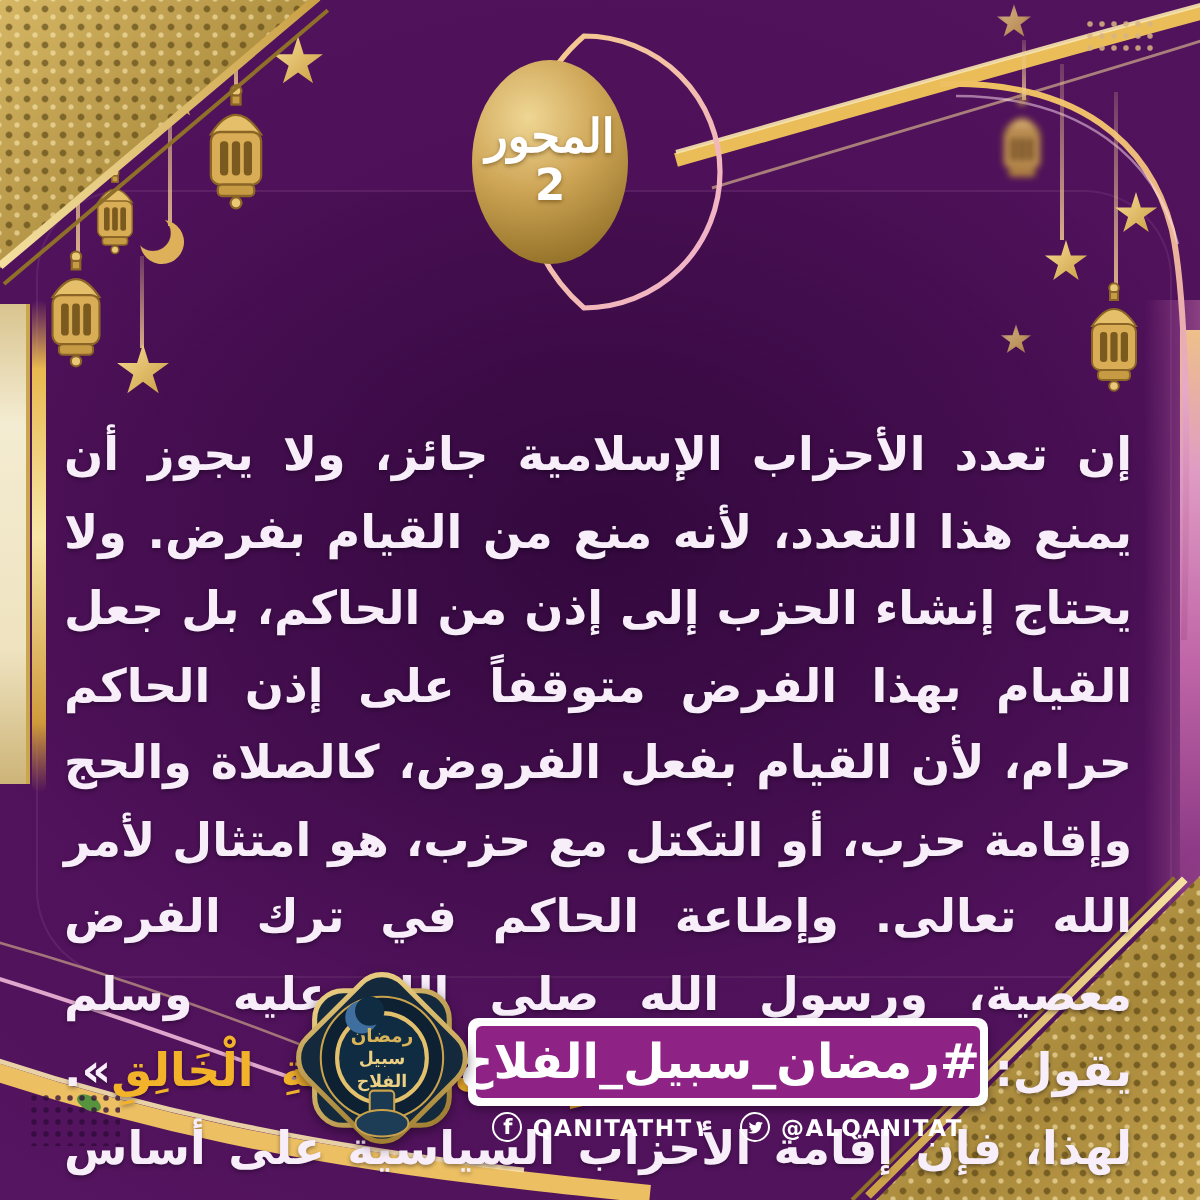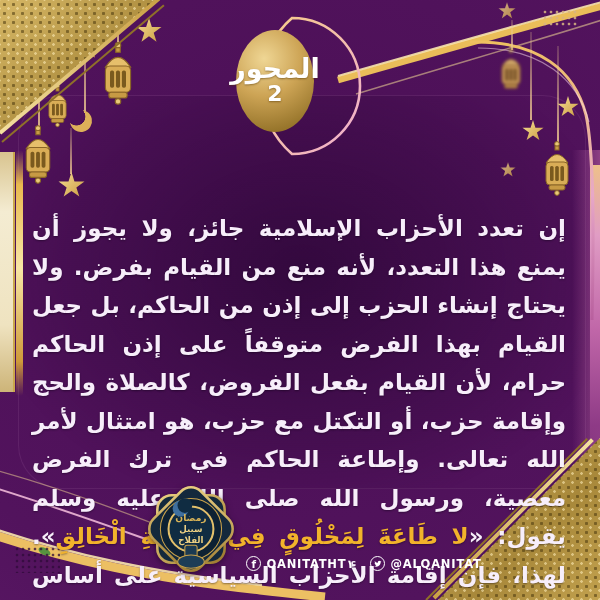--- a/index.html
+++ b/index.html
@@ -51,21 +51,21 @@
   .mini-crescent{width:22px;height:22px;border-radius:50%;
     background:radial-gradient(circle at 34% 26%, rgba(0,0,0,0) 0 8.6px, #ddb059 9.2px);
     transform:rotate(-12deg);}
   .leaf{width:13px;height:7px;border-radius:50%;background:#57923f;transform:rotate(28deg);}
 
   
   .badge-circle{left:236px;top:30px;width:78px;height:102px;border-radius:50%;
     background:radial-gradient(circle at 36% 28%,#efd694,#cda455 42%,#97752b 82%,#7c5c1d);
     display:flex;flex-direction:column;align-items:center;justify-content:center;
     color:#fff;font-weight:bold;text-shadow:0 1px 2px rgba(80,50,0,.5);z-index:6;}
-  .badge-title{font-size:27px;line-height:26px;}
+  .badge-title{font-size:23px;line-height:26px;font-family:Liberation Serif, serif;}
   .badge-num{font-size:22px;line-height:24px;}
 
   
   .article{left:32px;right:34px;top:209px;direction:rtl;text-align:justify;
     color:var(--text,#f7eefa);font-weight:bold;font-size:23px;line-height:38.5px;
     text-shadow:0 1px 2px rgba(10,0,15,.4);z-index:5;}
   .article .q{color:var(--quote-gold,#f2b32b);}
 
   
   .hash-outer{left:234px;top:509px;width:260px;height:44px;background:#fff;border-radius:5px;
@@ -244,20 +244,23 @@
     <circle cx="48" cy="50" r="22" fill="#102c42" stroke="#e3c06b" stroke-width="2"></circle>
     <circle cx="38" cy="30" r="8" fill="#3f6f9e"></circle>
     <circle cx="42" cy="27" r="7.2" fill="#102c42"></circle>
     <text x="48" y="42" font-size="9" font-weight="bold" fill="#d9b458" text-anchor="middle">رمضان</text>
     <text x="48" y="53" font-size="8.5" font-weight="bold" fill="#ecd083" text-anchor="middle">سبيل</text>
     <text x="48" y="64" font-size="8.5" font-weight="bold" fill="#ecd083" text-anchor="middle">الفلاح</text>
     <rect x="42" y="66" width="12" height="12" rx="2" fill="#1b3a52" stroke="#caa24b" stroke-width="1"></rect>
     <ellipse cx="48" cy="82" rx="13" ry="6.5" fill="#1d3d56" stroke="#caa24b" stroke-width="1"></ellipse>
   </svg>
 
+  <div class="abs hash-outer">
+    <div class="hash-inner">#رمضان_سبيل_الفلاح</div>
+  </div>
 
   <div class="abs social-bar">
     <div class="social-item">
       <span class="sicon round">f</span>
       <span class="social-handle">QANITATHT١</span>
     </div>
     <div class="social-item">
       <span class="sicon round">
         <svg width="9" height="9" viewBox="0 0 16 16">
             <path d="M15 4.5c-.5.2-1 .4-1.5.4.6-.3 1-.9 1.2-1.5-.5.3-1.1.6-1.7.7A2.6 2.6 0 0 0 8.5 6c0 .2 0 .4.1.6-2.2-.1-4.1-1.2-5.4-2.8-.2.4-.3.8-.3 1.3 0 .9.5 1.7 1.2 2.2-.4 0-.8-.1-1.2-.3 0 1.3.9 2.3 2.1 2.6-.2.1-.4.1-.7.1l-.5-.1c.3 1 1.3 1.8 2.4 1.8A5.3 5.3 0 0 1 2 12.6 7.4 7.4 0 0 0 6 13.8c4.8 0 7.5-4 7.5-7.5v-.3c.5-.4 1-.9 1.5-1.5z" fill="#fff"></path>

